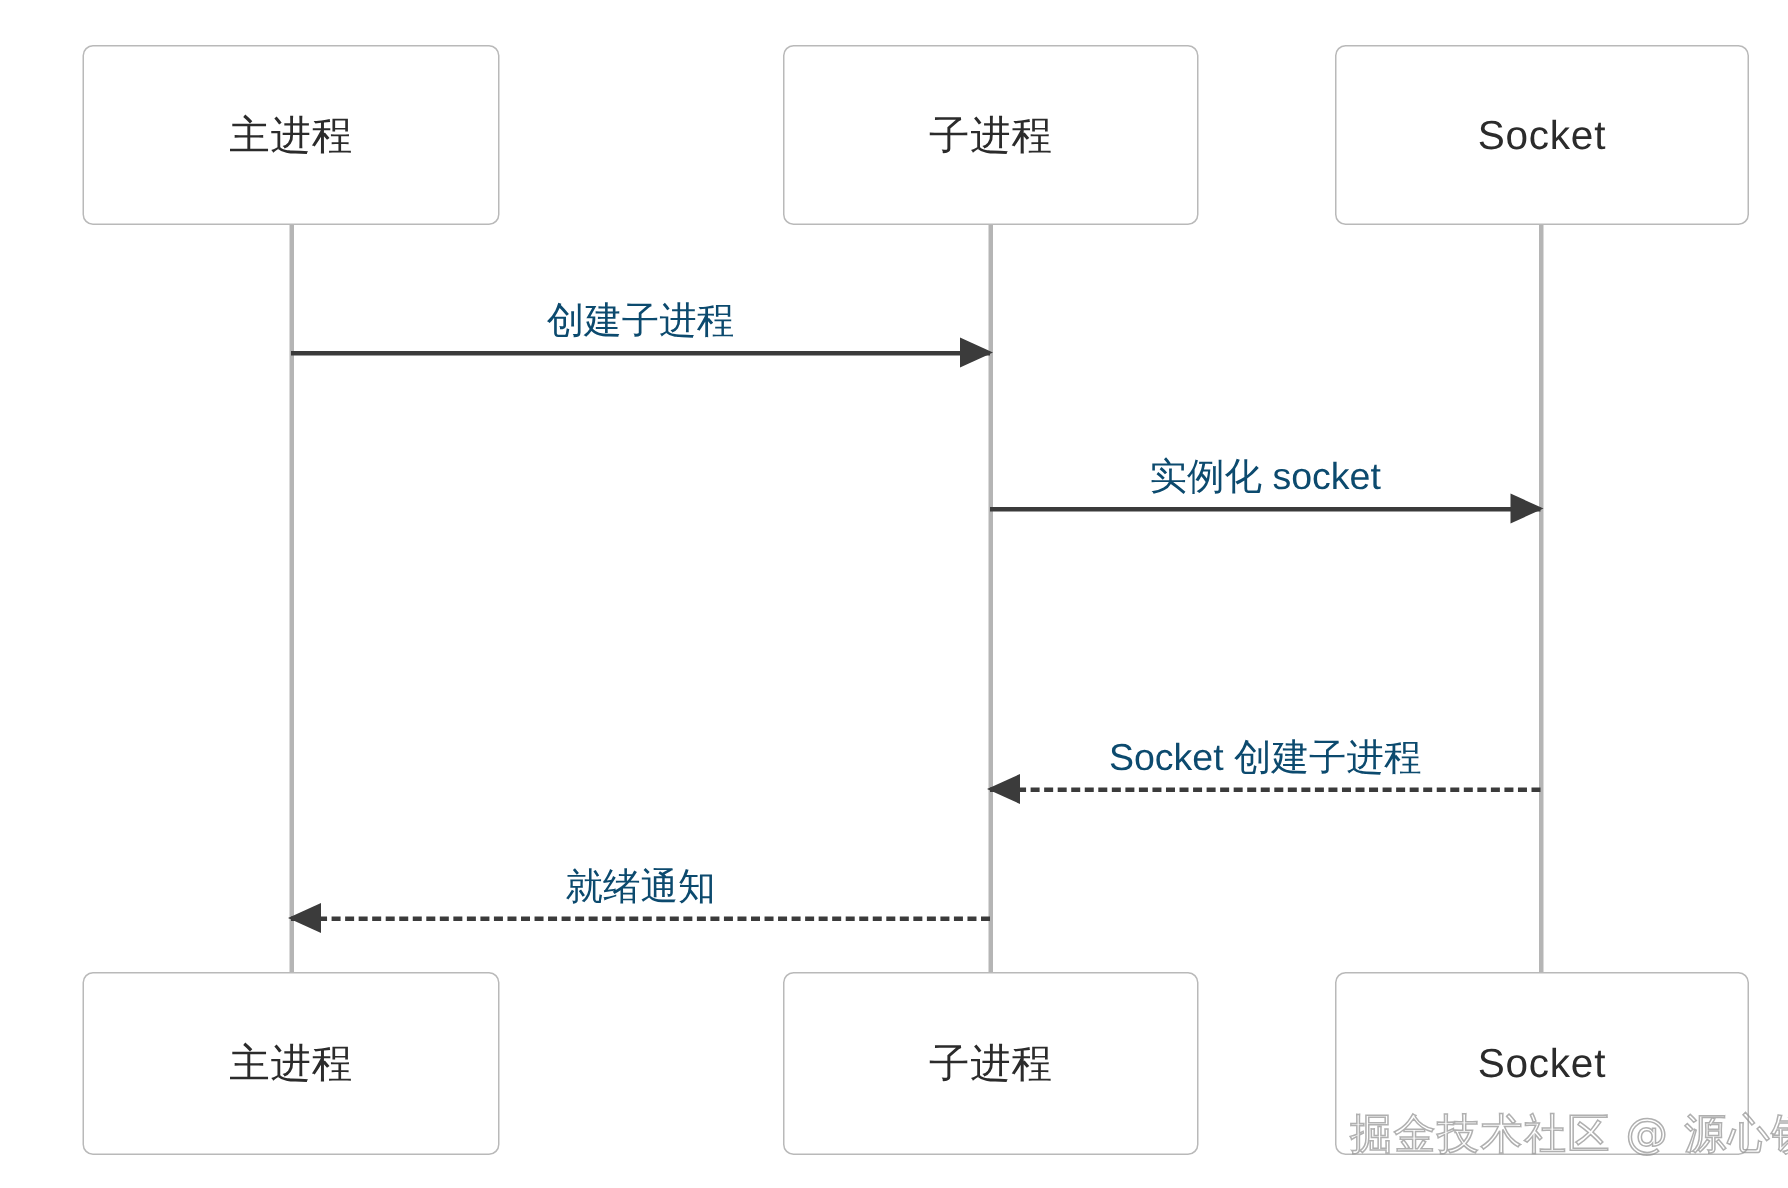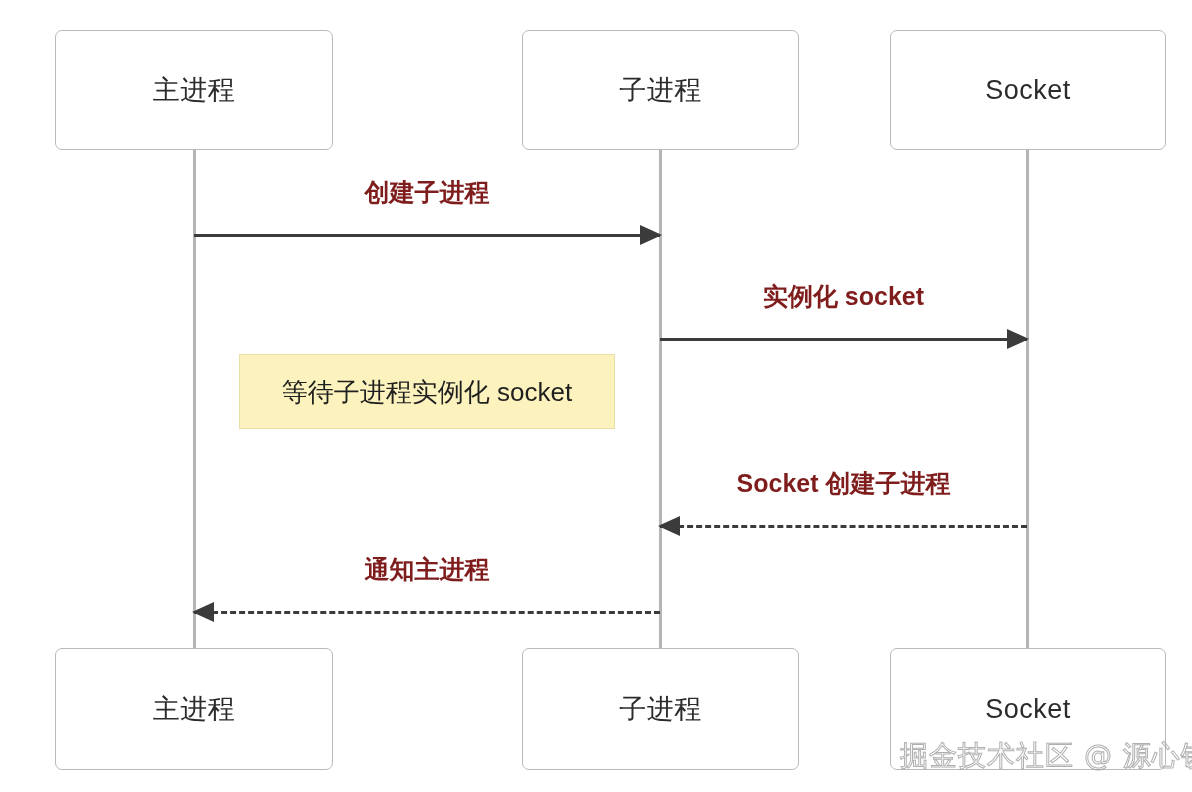--- a/index.html
+++ b/index.html
@@ -77,28 +77,27 @@
     border-left: 22px solid #3b3b3b;
   }
   .arrow-head.left {
     left: -2px;
     border-top: 10.5px solid transparent;
     border-bottom: 10.5px solid transparent;
     border-right: 22px solid #3b3b3b;
   }
   .msg-label {
     position: absolute;
-    bottom: 28px;
+    bottom: 6px;
     width: 100%;
     text-align: center;
     font-size: 25px;
-    color: #7f1d1d;
+    color: #0c4a6e;
     white-space: nowrap;
     line-height: 1.1;
-    font-weight: bold;
   }
 
   
   .note-box {
     position: absolute;
     box-sizing: border-box;
     background: #fbf2bd;
     border: 1px solid #e9dfa6;
     display: flex;
     align-items: center;
@@ -159,28 +158,25 @@
     <div class="arrow-head right"></div>
   </div>
 
   <div class="message" style="left:660px; top:525px; width:367px;">
     <div class="msg-label">Socket 创建子进程</div>
     <div class="msg-line dashed"></div>
     <div class="arrow-head left"></div>
   </div>
 
   <div class="message" style="left:194px; top:611px; width:466px;">
-    <div class="msg-label">通知主进程</div>
+    <div class="msg-label">就绪通知</div>
     <div class="msg-line dashed"></div>
     <div class="arrow-head left"></div>
   </div>
 
-  <div class="note-box" style="left:239px; top:354px; width:376px; height:75px;">
-    <span class="note-text">等待子进程实例化 socket</span>
-  </div>
 
   <div class="participant-box" style="left:55px; top:648px; width:278px; height:122px;">
     <span class="participant-label">主进程</span>
   </div>
 
   <div class="participant-box" style="left:522px; top:648px; width:277px; height:122px;">
     <span class="participant-label">子进程</span>
   </div>
 
   <div class="participant-box" style="left:890px; top:648px; width:276px; height:122px;">

